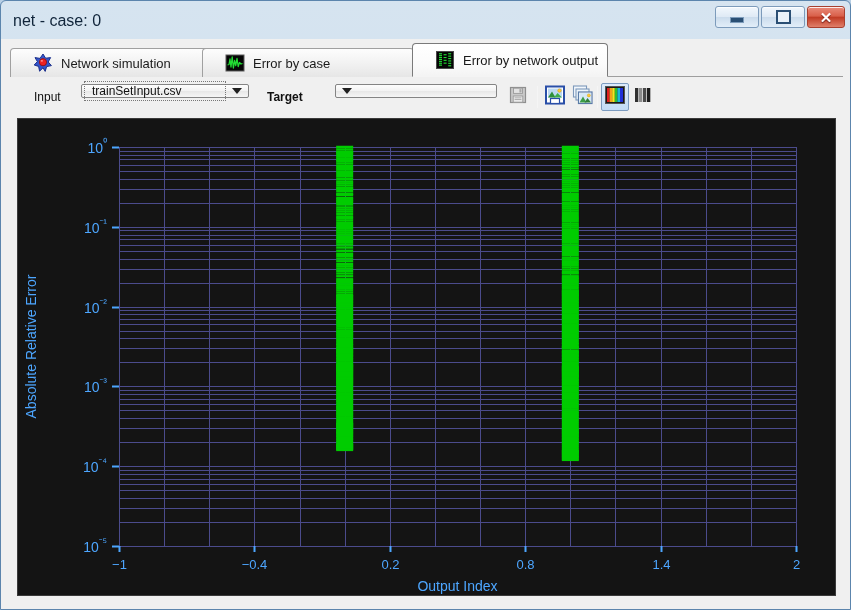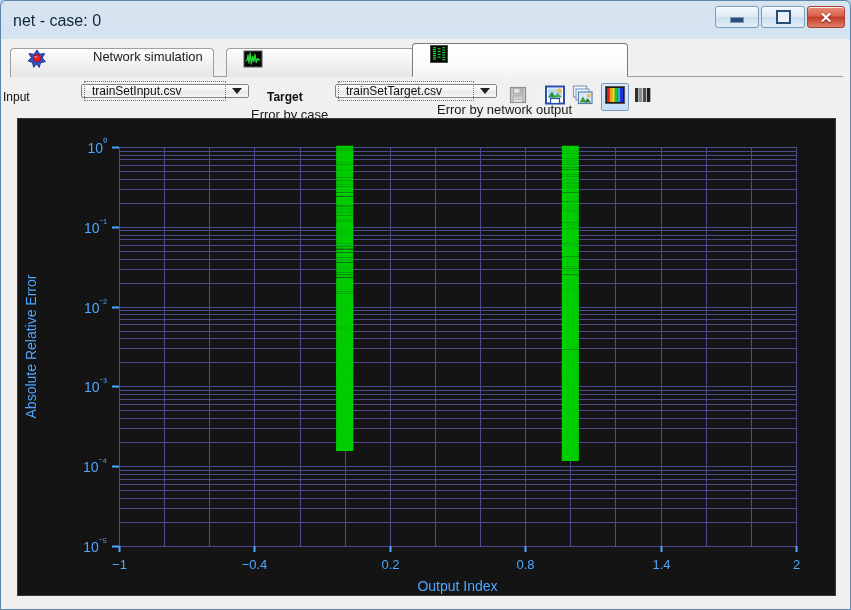--- a/index.html
+++ b/index.html
@@ -86,53 +86,52 @@
     border-bottom: 1px solid #9e9e9e;
   }
   .tab {
     position: absolute;
     top: 5px;
     height: 29px;
     background: linear-gradient(to bottom,#fdfdfd 0%,#f2f2f2 50%,#e6e6e6 100%);
     border: 1px solid #a0a0a0;
     border-bottom: none;
     border-radius: 4px 4px 0 0;
-    display: flex; 
-    padding: 0 12px 0 16px;
+    display: flex; align-items: center;
+    padding: 0 12px 0 22px;
     cursor: pointer;
-    gap: 38px;
   }
   .tab.active {
     top: 0;
     height: 34px;
     background: linear-gradient(to bottom,#ffffff 0%,#fbfbfb 60%,#f4f4f4 100%);
     border: 1px solid #7a7a7a;
     border-bottom: 1px solid #f4f4f4;
     z-index: 5;
   }
   #tab-0 { left: 0;   width: 204px; }
-  #tab-1 { left: 216px; width: 212px; flex-direction: column; }
-  #tab-2 { left: 402px; width: 216px; flex-direction: column; }
+  #tab-1 { left: 192px; width: 212px; }
+  #tab-2 { left: 402px; width: 196px; }
   .tab-label {
     font-size: 13px; color: #1a1a1a;
     margin-left: 8px; white-space: nowrap;
   }
   .tab-icon { width: 20px; height: 20px; flex: 0 0 20px; position: relative; }
 
   
   #toolbar {
     position: absolute;
     left: 0; top: 40px;
     width: 851px; height: 38px;
   }
   .tb-label {
     position: absolute;
     font-size: 12px; color: #101010; top: 11px;
   }
-  #lbl-input { left: 2px; }
+  #lbl-input { left: 33px; }
   #lbl-target { left: 266px; font-weight: bold; }
 
   .combo {
     position: absolute;
     top: 5px; height: 14px;
     background: linear-gradient(to bottom,#fdfdfd 0%,#f3f3f3 48%,#e7e7e7 52%,#f6f6f6 100%);
     border: 1px solid #848484;
     border-radius: 2px;
     display: flex; align-items: center;
     cursor: pointer;
@@ -268,21 +267,20 @@
     <div id="toolbar">
 
       <span class="tb-label nosel" id="lbl-input">Input</span>
       <div class="combo" id="combo-input">
         <span class="combo-text nosel">trainSetInput.csv</span>
         <span class="combo-arrow"></span>
       </div>
 
       <span class="tb-label nosel" id="lbl-target">Target</span>
       <div class="combo" id="combo-target">
-        <span class="combo-text nosel">trainSetTarget.csv</span>
         <span class="combo-arrow"></span>
       </div>
 
       <div class="tb-btn disabled" style="left:503px">
         <span>
           <svg width="20" height="20" viewBox="0 0 20 20">
             <rect x="2.5" y="2.5" width="15" height="15" fill="#c9c9c9" stroke="#8f8f8f" stroke-width="1.2"></rect>
             <rect x="5.5" y="3.2" width="9" height="5.2" fill="#e3e3e3" stroke="#9a9a9a" stroke-width="0.9"></rect>
             <rect x="11.4" y="4.1" width="2.1" height="3.4" fill="#a8a8a8"></rect>
             <rect x="5.2" y="11" width="9.6" height="6.2" fill="#eaeaea" stroke="#9a9a9a" stroke-width="0.9"></rect>

